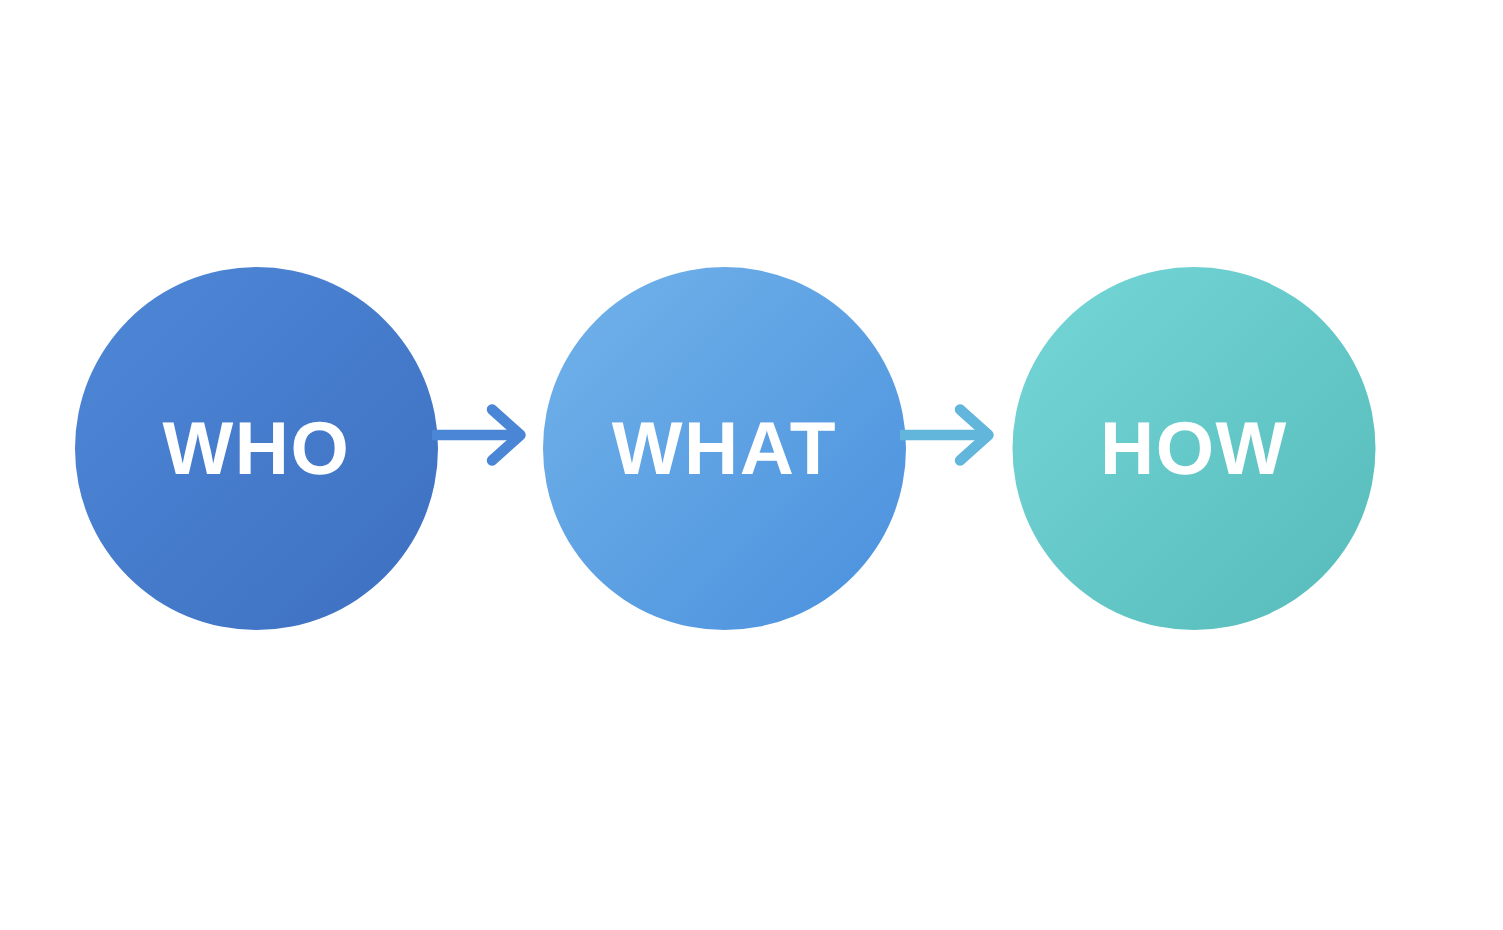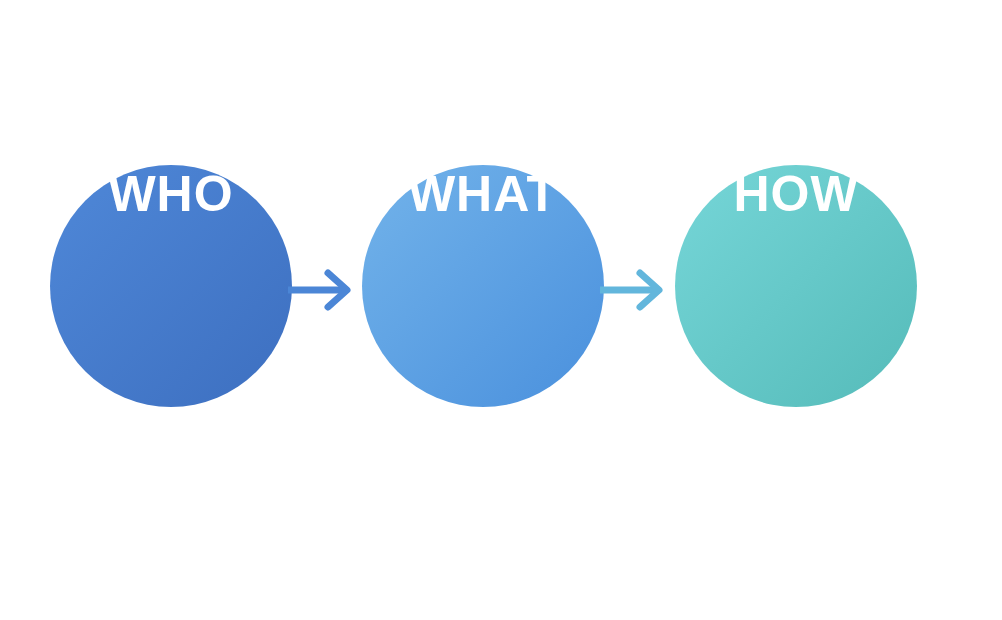--- a/index.html
+++ b/index.html
@@ -1,17 +1,17 @@
 <!DOCTYPE html>
 <html><head>
 <meta charset="utf-8">
 <style>
   html, body { margin: 0; padding: 0; }
   body { width: 1002px; height: 620px; background: #ffffff; position: relative; overflow: hidden; font-family: "Liberation Sans", "DejaVu Sans", sans-serif; }
-  .circle { position: absolute; width: 242px; height: 242px; border-radius: 50%; top: 165px; display: flex; align-items: flex-start; justify-content: center; }
+  .circle { position: absolute; width: 242px; height: 242px; border-radius: 50%; top: 178px; display: flex; align-items: center; justify-content: center; }
   .circle span { color: #ffffff; font-weight: 700; font-size: 50px; letter-spacing: 1px; }
   #c1 { left: 50px; background: linear-gradient(135deg, #4f88d8 0%, #3d6fc0 100%); }
   #c2 { left: 362px; background: linear-gradient(135deg, #72b3ea 0%, #4a90dd 100%); }
   #c3 { left: 675px; background: linear-gradient(135deg, #76d6d8 0%, #55bbb9 100%); }
   svg.arrow { position: absolute; top: 265px; }
 </style>
 </head>
 <body>
 
 <div class="circle" id="c1">

